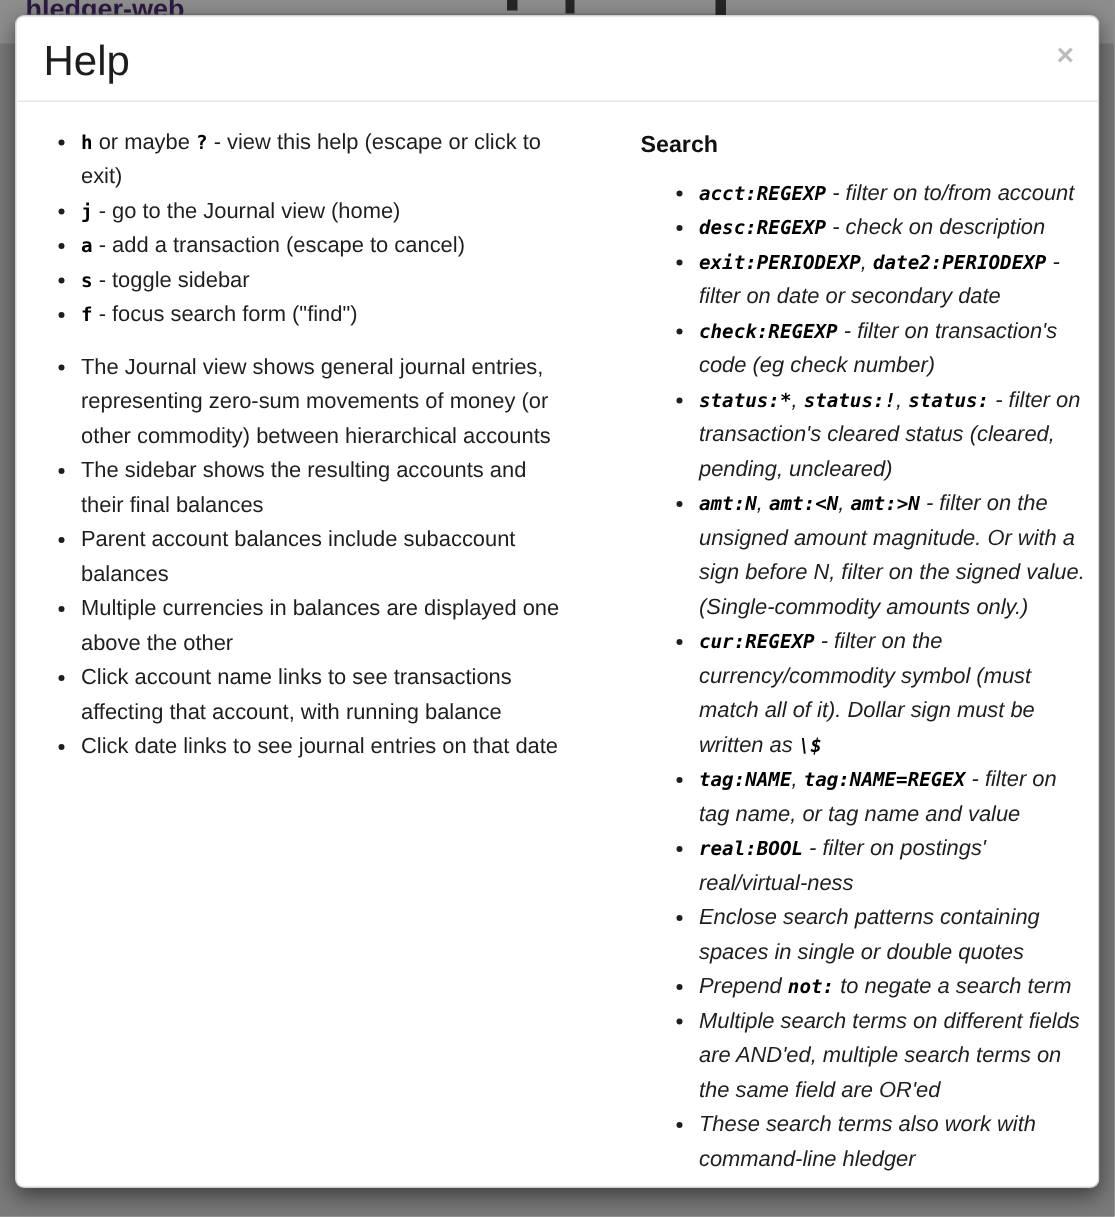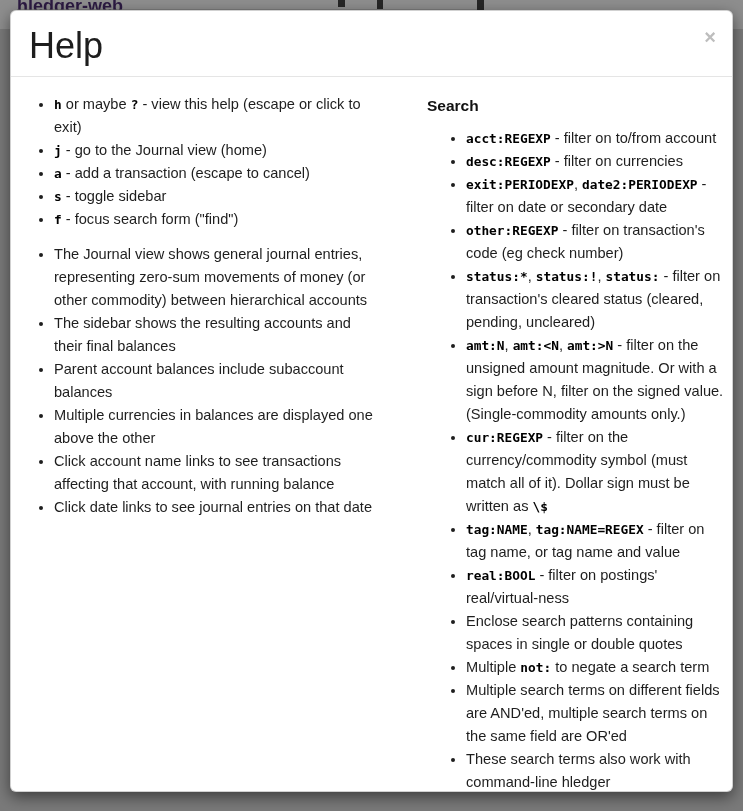--- a/index.html
+++ b/index.html
@@ -14,30 +14,30 @@
   .frag{position:absolute;top:0;background:#262626;}
   .frag1{left:338px;width:7px;height:7px;}
   .frag2{left:377px;width:6px;height:9px;}
   .frag3{left:477px;width:7px;height:10px;}
 
   
   .modal{position:absolute;left:10px;top:10px;width:723px;height:782px;background:#fff;
     border:1px solid rgba(0,0,0,.18);border-radius:6px;box-shadow:0 5px 15px rgba(0,0,0,.5);
     box-sizing:border-box;overflow:hidden;}
   .modal-header{position:relative;padding:14px 18px 10px;border-bottom:1px solid #e5e5e5;}
-  .modal-title{font-size:36px;font-weight:500;color:#1d1d1d;line-height:1.15;}
+  .modal-title{font-size:28px;font-weight:500;color:#1d1d1d;line-height:1.15;}
   .close-btn{position:absolute;right:16px;top:16px;font-size:20px;font-weight:700;color:#bdbdbd;
     line-height:1;cursor:pointer;font-family:"Liberation Sans",sans-serif;}
   .modal-body{display:flex;padding:4px 6px 20px 18px;color:#1e1e1e;}
   .col-left{width:362px;box-sizing:border-box;padding-right:12px;flex:none;}
   .col-right{flex:1;box-sizing:border-box;margin-left:36px;}
 
   .section-heading{font-size:15.5px;font-weight:700;color:#111;margin:16px 0 0 0;}
   ul.help-list{margin:12px 0 10px 0;padding-left:25px;list-style:disc;}
-  .col-right ul.help-list{padding-left:39px;}
+  .col-right ul.help-list{padding-left:39px;font-style:italic;}
   ul.help-list li{font-size:14.6px;line-height:23px;color:#1e1e1e;}
   code.tok{font-family:"DejaVu Sans Mono",monospace;font-weight:700;font-size:12.8px;color:#000;}
 </style>
 </head>
 <body>
 
 <div class="backdrop">
   <div class="top-strip">
     <span class="navbar-brand">hledger-web</span>
     <div class="nav-underline"></div>
@@ -68,28 +68,28 @@
           <li><span>Parent account balances include subaccount balances</span></li>
           <li><span>Multiple currencies in balances are displayed one above the other</span></li>
           <li><span>Click account name links to see transactions affecting that account, with running balance</span></li>
           <li><span>Click date links to see journal entries on that date</span></li>
         </ul>
       </div>
     <div class="col-right">
         <div class="section-heading">Search</div>
         <ul class="help-list">
           <li><code class="tok">acct:REGEXP</code><span> - filter on to/from account</span></li>
-          <li><code class="tok">desc:REGEXP</code><span> - filter on currencies</span></li>
+          <li><code class="tok">desc:REGEXP</code><span> - check on description</span></li>
           <li><code class="tok">exit:PERIODEXP</code><span>, </span><code class="tok">date2:PERIODEXP</code><span> - filter on date or secondary date</span></li>
-          <li><code class="tok">other:REGEXP</code><span> - filter on transaction's code (eg check number)</span></li>
+          <li><code class="tok">check:REGEXP</code><span> - filter on transaction's code (eg check number)</span></li>
           <li><code class="tok">status:*</code><span>, </span><code class="tok">status:!</code><span>, </span><code class="tok">status:</code><span> - filter on transaction's cleared status (cleared, pending, uncleared)</span></li>
           <li><code class="tok">amt:N</code><span>, </span><code class="tok">amt:&lt;N</code><span>, </span><code class="tok">amt:&gt;N</code><span> - filter on the unsigned amount magnitude. Or with a sign before N, filter on the signed value. (Single-commodity amounts only.)</span></li>
           <li><code class="tok">cur:REGEXP</code><span> - filter on the currency/commodity symbol (must match all of it). Dollar sign must be written as </span><code class="tok">\$</code></li>
           <li><code class="tok">tag:NAME</code><span>, </span><code class="tok">tag:NAME=REGEX</code><span> - filter on tag name, or tag name and value</span></li>
           <li><code class="tok">real:BOOL</code><span> - filter on postings' real/virtual-ness</span></li>
           <li><span>Enclose search patterns containing spaces in single or double quotes</span></li>
-          <li><span>Multiple </span><code class="tok">not:</code><span> to negate a search term</span></li>
+          <li><span>Prepend </span><code class="tok">not:</code><span> to negate a search term</span></li>
           <li><span>Multiple search terms on different fields are AND'ed, multiple search terms on the same field are OR'ed</span></li>
           <li><span>These search terms also work with command-line hledger</span></li>
         </ul>
       </div>
   </div>
 </div>
 
 </body></html>

